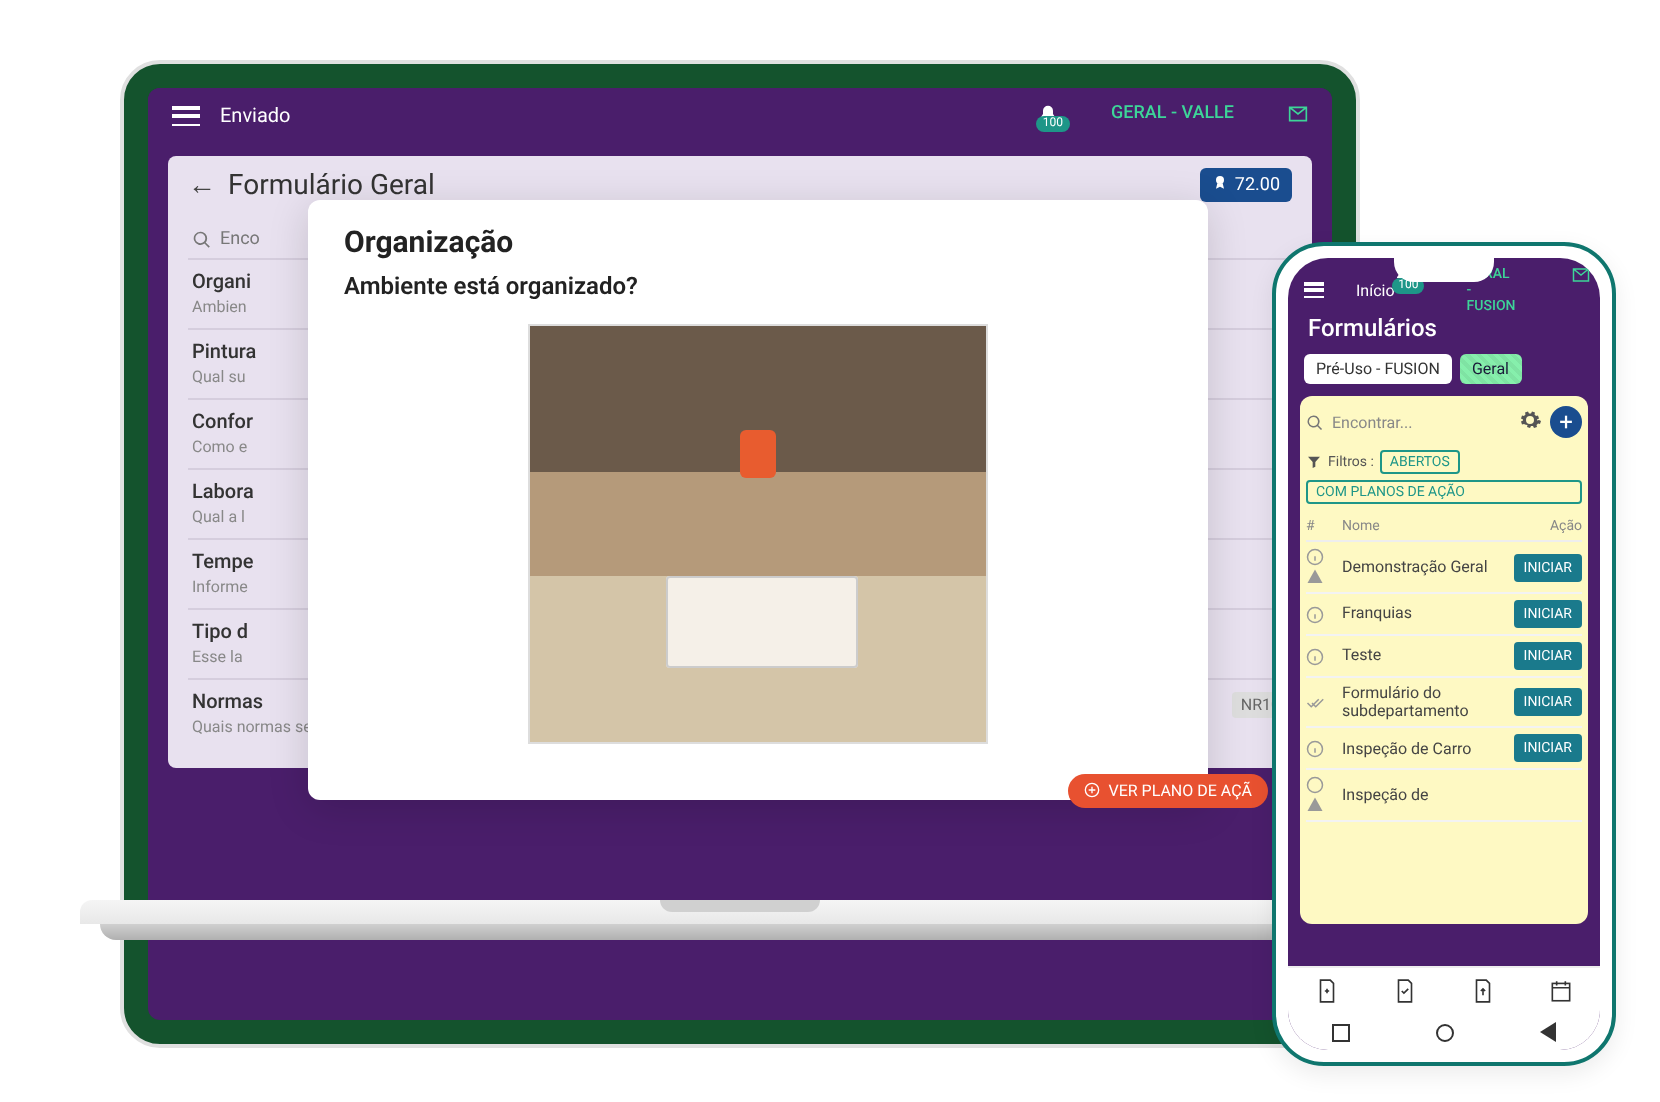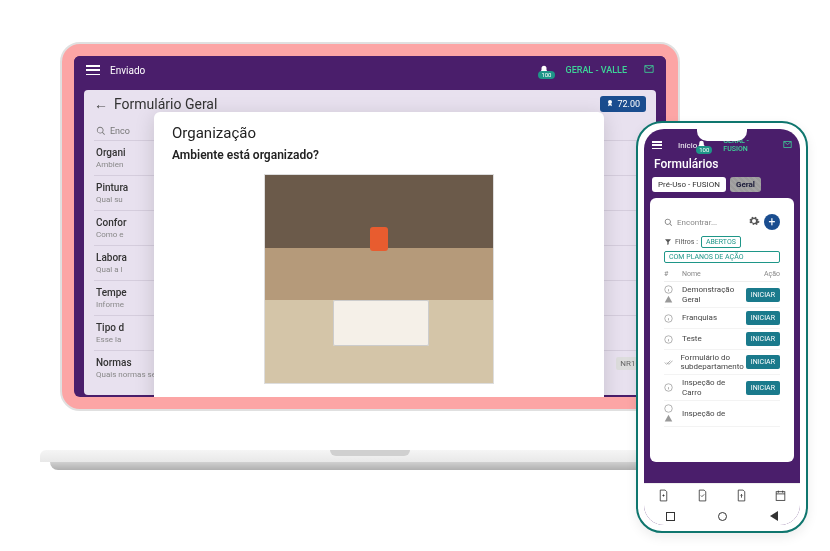--- a/index.html
+++ b/index.html
@@ -1,31 +1,31 @@
 <!DOCTYPE html>
 <html><head>
 <meta charset="utf-8">
 <style>
 *{box-sizing:border-box;margin:0;padding:0;font-family:-apple-system,BlinkMacSystemFont,'Segoe UI',Roboto,sans-serif}
 body{background:#fff;width:830px;height:551px;position:relative;overflow:hidden}
 
 
 .laptop{position:absolute;left:40px;top:30px;width:660px;height:470px}
-.laptop-screen{width:620px;height:369px;margin:12px auto;background:#fca5a5;border:2px solid #e0e0e0;border-radius:20px;padding:12px;position:relative}
+.laptop-screen{width:620px;height:494px;margin:0 auto;background:#14532d;border:2px solid #e0e0e0;border-radius:20px;padding:12px;position:relative}
 .laptop-inner{width:100%;height:100%;background:#4a1e6b;border-radius:6px;overflow:hidden;position:relative}
 .laptop-base{position:absolute;bottom:0;left:0;width:660px;height:50px}
 .laptop-base-top{width:660px;height:12px;background:linear-gradient(#f5f5f5,#e8e8e8);border-radius:6px 6px 0 0;position:relative}
 .laptop-notch{position:absolute;left:50%;transform:translateX(-50%);top:0;width:80px;height:6px;background:#d0d0d0;border-radius:0 0 8px 8px}
 .laptop-base-bottom{width:640px;height:8px;margin:0 auto;background:linear-gradient(#d0d0d0,#b0b0b0);border-radius:0 0 20px 20px}
 
 
 .lap-header{height:28px;background:#4a1e6b;display:flex;align-items:center;padding:0 12px;color:#fff;font-size:10px}
 .hamburger{width:14px;height:10px;display:flex;flex-direction:column;justify-content:space-between;margin-right:10px;cursor:pointer}
 .hamburger span{height:1.5px;background:#fff}
-.lap-header-right{margin-left:auto;display:flex;align-items:center;gap:17px}
+.lap-header-right{margin-left:auto;display:flex;gap:27px}
 .bell{width:10px;height:10px;position:relative}
 .bell svg{width:10px;height:10px;fill:#fff}
 .badge{position:absolute;top:6px;right:-6px;background:#1e9688;color:#fff;font-size:6px;padding:0 3px;border-radius:6px;line-height:8px}
 .user-label{color:#3dd598;font-size:9px;font-weight:500}
 .envelope svg{width:10px;height:10px;fill:#3dd598}
 
 .lap-body{padding:6px 10px 10px}
 .page-header{display:flex;align-items:center;background:#e8e1ef;border-radius:4px 4px 0 0;padding:6px 10px}
 .back-arrow{font-size:14px;color:#444;margin-right:6px;cursor:pointer}
 .page-title{font-size:14px;color:#333;font-weight:400}
@@ -37,21 +37,21 @@
 .search-row svg{width:10px;height:10px;fill:#777;margin-right:4px}
 
 .form-item{padding:6px 2px;border-top:1px solid #d5cddd}
 .form-item-title{font-size:10px;color:#333;font-weight:500}
 .form-item-sub{font-size:8px;color:#888;margin-top:2px}
 .form-item.last{display:flex;align-items:flex-start}
 .nr-chip{margin-left:auto;background:#ddd;color:#666;font-size:8px;padding:2px 4px;border-radius:2px}
 
 
 .modal{position:absolute;top:56px;left:80px;width:450px;height:300px;background:#fff;border-radius:6px;box-shadow:0 4px 20px rgba(0,0,0,.15);padding:12px 18px}
-.modal-title{font-size:15px;font-weight:400;color:#222}
+.modal-title{font-size:15px;font-weight:700;color:#222}
 .modal-question{font-size:12px;font-weight:600;color:#222;margin-top:6px}
 .modal-image{width:230px;height:210px;margin:12px auto 0;display:block;background:linear-gradient(180deg,#6b5a4a 0%,#6b5a4a 35%,#b59a7a 35%,#b59a7a 60%,#d4c5a8 60%,#d4c5a8 100%);position:relative;border:1px solid #ddd}
 .modal-image::before{content:"";position:absolute;left:50%;top:25%;transform:translateX(-50%);width:18px;height:24px;background:#e85c2f;border-radius:3px}
 .modal-image::after{content:"";position:absolute;left:30%;bottom:18%;width:42%;height:22%;background:#f5f0e8;border-radius:2px;box-shadow:inset 0 0 0 1px #ccc}
 .action-button{position:absolute;bottom:-4px;right:-30px;background:#e85130;color:#fff;font-size:8px;padding:4px 8px;border-radius:10px;display:flex;align-items:flex-start;gap:4px;cursor:pointer;white-space:nowrap}
 .action-button svg{width:8px;height:8px;fill:#fff}
 
 
 .phone{position:absolute;right:22px;top:121px;width:172px;height:412px;background:#fff;border:2px solid #0f766e;border-radius:26px;padding:6px;box-shadow:0 4px 12px rgba(0,0,0,.08)}
 .phone-inner{width:100%;height:100%;border-radius:20px;overflow:hidden;position:relative;background:#4a1e6b}
@@ -60,24 +60,24 @@
 .ph-header{height:24px;display:flex;align-items:center;padding:0 8px;color:#fff;font-size:8px;padding-top:8px}
 .ph-header .hamburger{width:10px;height:8px}
 .ph-header .bell svg{width:9px;height:9px}
 .ph-header .user-label{font-size:7px}
 .ph-header .envelope svg{width:9px;height:9px}
 .ph-header-left{display:flex;align-items:center;gap:6px}
 
 .ph-title{color:#fff;font-size:12px;font-weight:500;padding:4px 10px 6px}
 .ph-tabs{display:flex;gap:4px;padding:0 8px 6px}
 .ph-tab{background:#fff;color:#333;font-size:8px;padding:3px 6px;border-radius:3px;cursor:pointer}
-.ph-tab.active{background:#a3a3a3;color:#1a1a3a;font-weight:700;position:relative;overflow:hidden}
+.ph-tab.active{background:#86efac;color:#1a1a3a;font-weight:400;position:relative;overflow:hidden}
 .ph-tab.active::after{content:"";position:absolute;inset:0;background:repeating-linear-gradient(45deg,rgba(0,0,0,.05) 0 2px,transparent 2px 4px)}
 
-.ph-card{background:#ffffff;margin:0 6px;border-radius:6px;padding:14px;height:264px;overflow:hidden;position:relative}
+.ph-card{background:#fef9c3;margin:0 6px;border-radius:6px;padding:3px;height:264px;overflow:hidden;position:relative}
 .ph-search-row{display:flex;align-items:center;gap:4px;font-size:8px;color:#888;padding:2px 0 6px}
 .ph-search-row svg{width:9px;height:9px;fill:#777}
 .ph-search-input{flex:1;font-size:8px;color:#888}
 .gear{cursor:pointer}
 .gear svg{width:12px;height:12px;fill:#555}
 .plus-btn{width:16px;height:16px;background:#1a4d8f;color:#fff;border-radius:50%;display:flex;align-items:center;justify-content:center;font-size:12px;cursor:pointer;line-height:1}
 
 .ph-filters{display:flex;flex-wrap:wrap;gap:3px;align-items:center;font-size:7px;color:#555;padding-bottom:4px}
 .ph-filters svg{width:8px;height:8px;fill:#555}
 .filter-chip{border:1px solid #1e9688;color:#1e9688;padding:1px 4px;border-radius:2px;cursor:pointer;font-size:7px}

